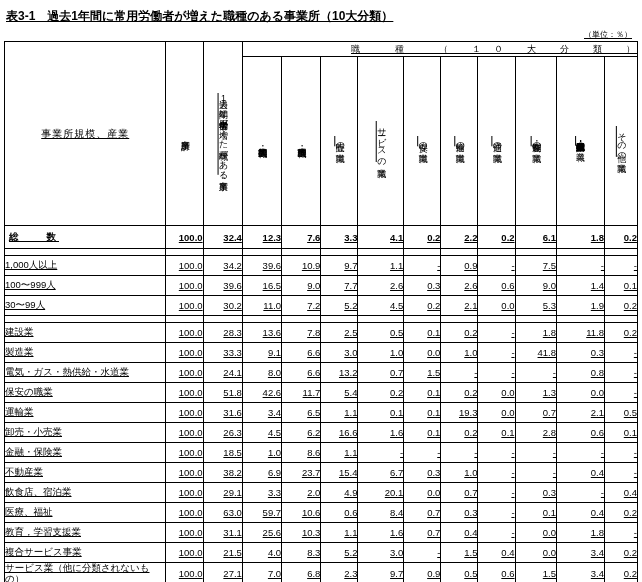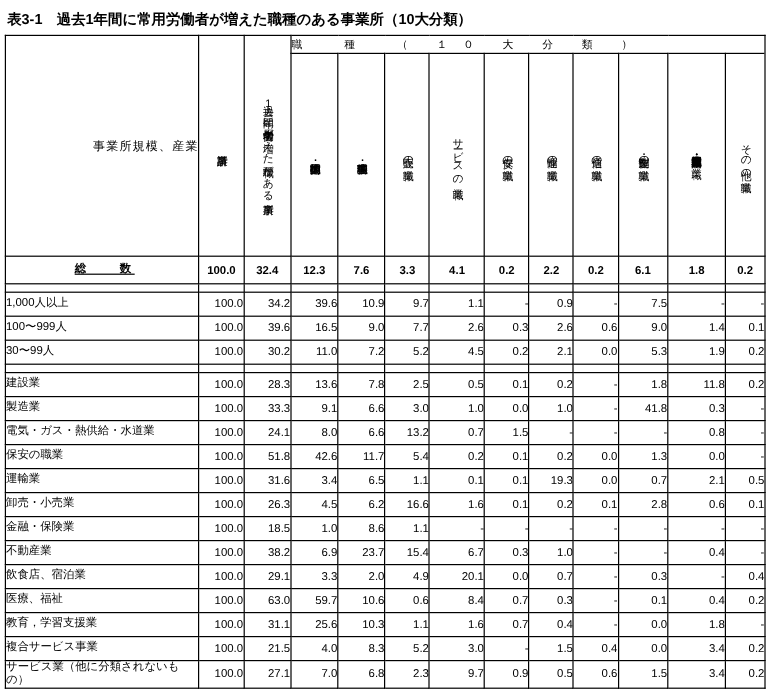--- a/index.html
+++ b/index.html
@@ -13,20 +13,21 @@
     font-family: "Liberation Sans", sans-serif;
     color: #000000;
     position: relative;
   }
   .page {
     position: relative;
     width: 642px;
     height: 582px;
     box-sizing: border-box;
     padding: 6px 4px 0 4px;
+    text-decoration: underline;
   }
   .title {
     font-size: 12px;
     font-weight: bold;
     letter-spacing: 0px;
     margin: 2px 0 4px 2px;
     white-space: nowrap;
   }
   .unit {
     font-size: 8px;
@@ -60,29 +61,29 @@
     line-height: 1.08;
     letter-spacing: 0px;
     white-space: nowrap;
     height: 160px;
     display: block;
   }
   .vtxt.small {
     font-size: 8.5px;
   }
   .grouphead {
-    text-align: left;
+    text-align: right;
     font-size: 9px;
     height: 14px;
     letter-spacing: 2px;
     border-bottom: none !important;
     margin-left: 43px;
   }
   .rowlabel-head {
-    text-align: right;
+    text-align: center;
     vertical-align: middle;
     font-size: 10px;
     letter-spacing: 1px;
   }
   td.rl {
     text-align: left;
     padding: 2px 2px 2px 3px;
     font-size: 9.5px;
     line-height: 1.15;
     height: 19px;
@@ -90,35 +91,35 @@
   td.num {
     text-align: right;
     padding: 2px 5px 2px 1px;
     font-size: 9.5px;
     height: 19px;
     white-space: nowrap;
   }
   tr.total td {
     font-weight: bold;
     height: 22px;
-    text-align: center;
   }
   tr.total td.rl {
     font-weight: bold;
     letter-spacing: 3px;
     text-decoration: underline;
     padding-left: 4px;
   }
   .gap-row td { height: 6px; border-left: 1px solid #000; border-right: 1px solid #000; border-top: none; border-bottom: none;}
 </style>
 </head>
 <body>
 
 <div class="page">
   <div class="title">表3-1　過去1年間に常用労働者が増えた職種のある事業所（10大分類）</div>
+  <div class="unit">（単位：％）</div>
 
   <table class="main">
     <colgroup>
       <col style="width:148px">
       <col style="width:34px">
       <col style="width:36px">
       <col style="width:36px">
       <col style="width:36px">
       <col style="width:34px">
       <col style="width:42px">

